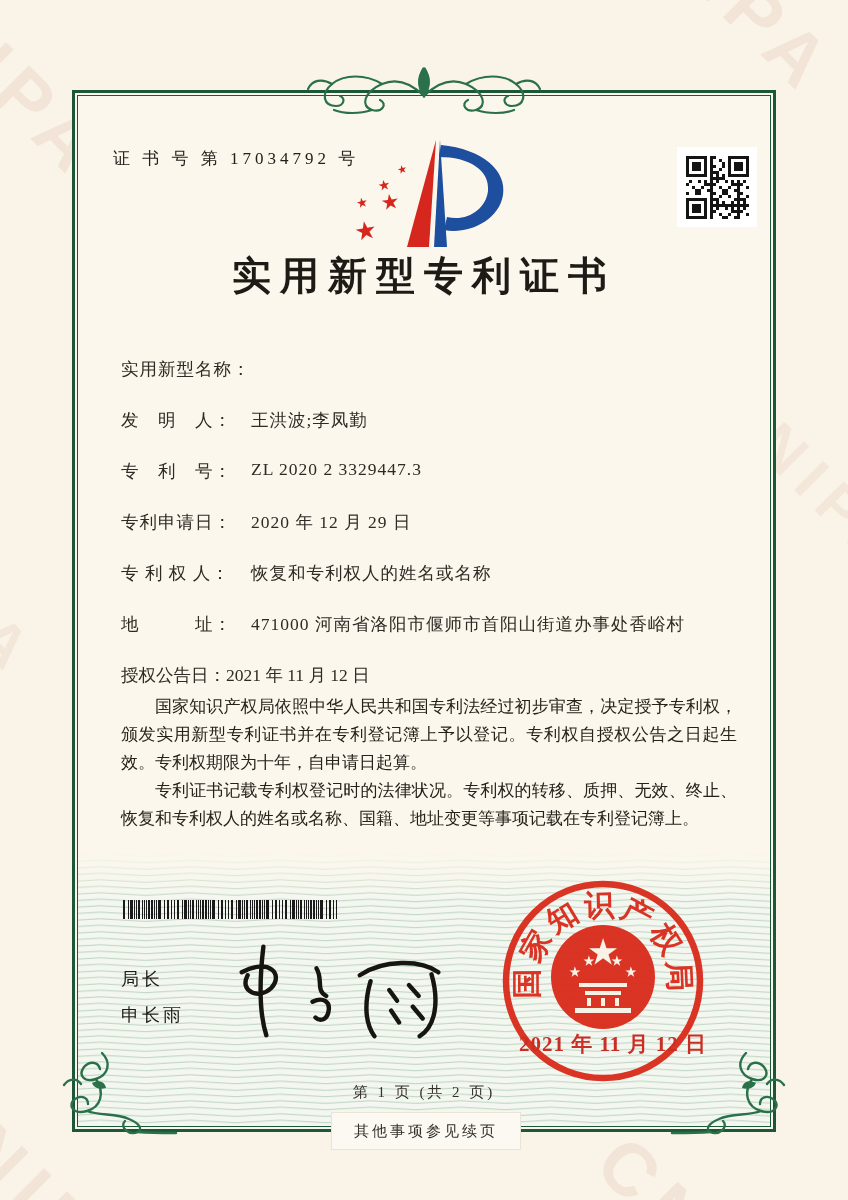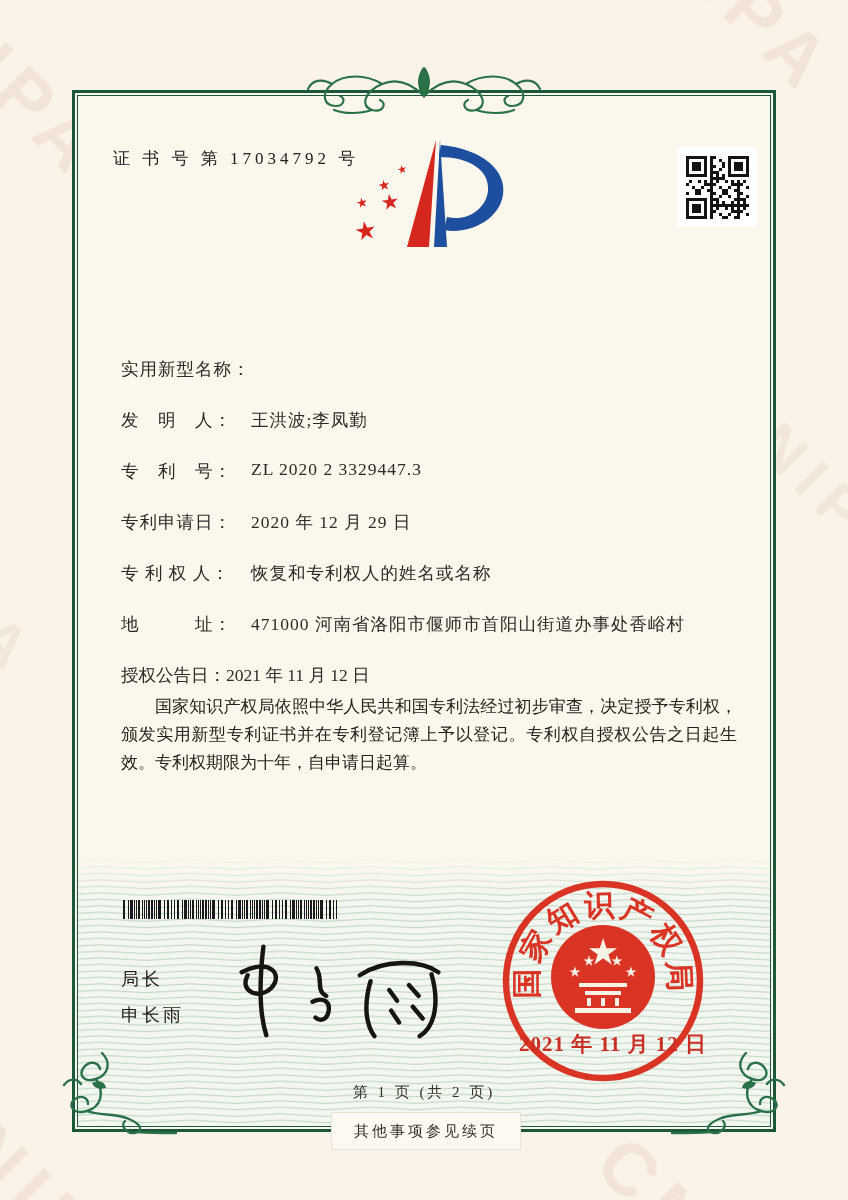--- a/index.html
+++ b/index.html
@@ -115,20 +115,21 @@
         <path d="M0,0h21v21h-21z M3,3v15h15v-15z" fill-rule="evenodd"></path>
         <rect x="6" y="6" width="9" height="9"></rect>
         <path d="M42,0h21v21h-21z M45,3v15h15v-15z" fill-rule="evenodd"></path>
         <rect x="48" y="6" width="9" height="9"></rect>
         <path d="M0,42h21v21h-21z M3,45v15h15v-15z" fill-rule="evenodd"></path>
         <rect x="6" y="48" width="9" height="9"></rect>
       </g>
     </svg>
   </div>
 
+  <div class="title">实用新型专利证书</div>
 
   <div class="fields">
     <div class="frow">
       <span class="flabel">实用新型名称：</span>
     </div>
     <div class="frow">
       <span class="flabel">发　明　人：</span>
       <span class="fvalue">王洪波;李凤勤</span>
     </div>
     <div class="frow">
@@ -147,20 +148,21 @@
       <span class="flabel">地　　　址：</span>
       <span class="fvalue">471000 河南省洛阳市偃师市首阳山街道办事处香峪村</span>
     </div>
     <div class="grant">
       <span class="g-left"><span>授权公告日：</span><span>2021 年 11 月 12 日</span></span>
     </div>
   </div>
 
   <div class="paras">
     <p>国家知识产权局依照中华人民共和国专利法经过初步审查，决定授予专利权，颁发实用新型专利证书并在专利登记簿上予以登记。专利权自授权公告之日起生效。专利权期限为十年，自申请日起算。</p>
+    <p>专利证书记载专利权登记时的法律状况。专利权的转移、质押、无效、终止、恢复和专利权人的姓名或名称、国籍、地址变更等事项记载在专利登记簿上。</p>
   </div>
 
   <svg class="barcode" viewBox="0 0 218 19" preserveAspectRatio="none">
     <path id="bc-bars" fill="#1a1a1a" d="M0 0h2v19h-2zM5 0h1v19h-1zM7 0h3v19h-3zM11 0h1v19h-1zM13 0h1v19h-1zM15 0h2v19h-2zM19 0h1v19h-1zM21 0h1v19h-1zM23 0h1v19h-1zM25 0h2v19h-2zM28 0h2v19h-2zM31 0h1v19h-1zM33 0h1v19h-1zM35 0h3v19h-3zM41 0h1v19h-1zM44 0h2v19h-2zM48 0h1v19h-1zM51 0h1v19h-1zM54 0h2v19h-2zM59 0h1v19h-1zM61 0h3v19h-3zM65 0h1v19h-1zM67 0h1v19h-1zM69 0h2v19h-2zM73 0h1v19h-1zM75 0h1v19h-1zM77 0h1v19h-1zM79 0h2v19h-2zM82 0h2v19h-2zM85 0h1v19h-1zM87 0h1v19h-1zM89 0h3v19h-3zM95 0h1v19h-1zM98 0h2v19h-2zM102 0h1v19h-1zM105 0h1v19h-1zM108 0h2v19h-2zM113 0h1v19h-1zM115 0h3v19h-3zM119 0h1v19h-1zM121 0h1v19h-1zM123 0h2v19h-2zM127 0h1v19h-1zM129 0h1v19h-1zM131 0h1v19h-1zM133 0h2v19h-2zM136 0h2v19h-2zM139 0h1v19h-1zM141 0h1v19h-1zM143 0h3v19h-3zM149 0h1v19h-1zM152 0h2v19h-2zM156 0h1v19h-1zM159 0h1v19h-1zM162 0h2v19h-2zM167 0h1v19h-1zM169 0h3v19h-3zM173 0h1v19h-1zM175 0h1v19h-1zM177 0h2v19h-2zM181 0h1v19h-1zM183 0h1v19h-1zM185 0h1v19h-1zM187 0h2v19h-2zM190 0h2v19h-2zM193 0h1v19h-1zM195 0h1v19h-1zM197 0h3v19h-3zM203 0h1v19h-1zM206 0h2v19h-2zM210 0h1v19h-1zM213 0h1v19h-1z"></path>
   </svg>
 
   <div class="director-title">局长</div>
   <div class="director-name">申长雨</div>
 
   <svg class="signature" viewBox="0 0 240 120" fill="none" stroke="#17150f" stroke-width="4.5" stroke-linecap="round" stroke-linejoin="round">

